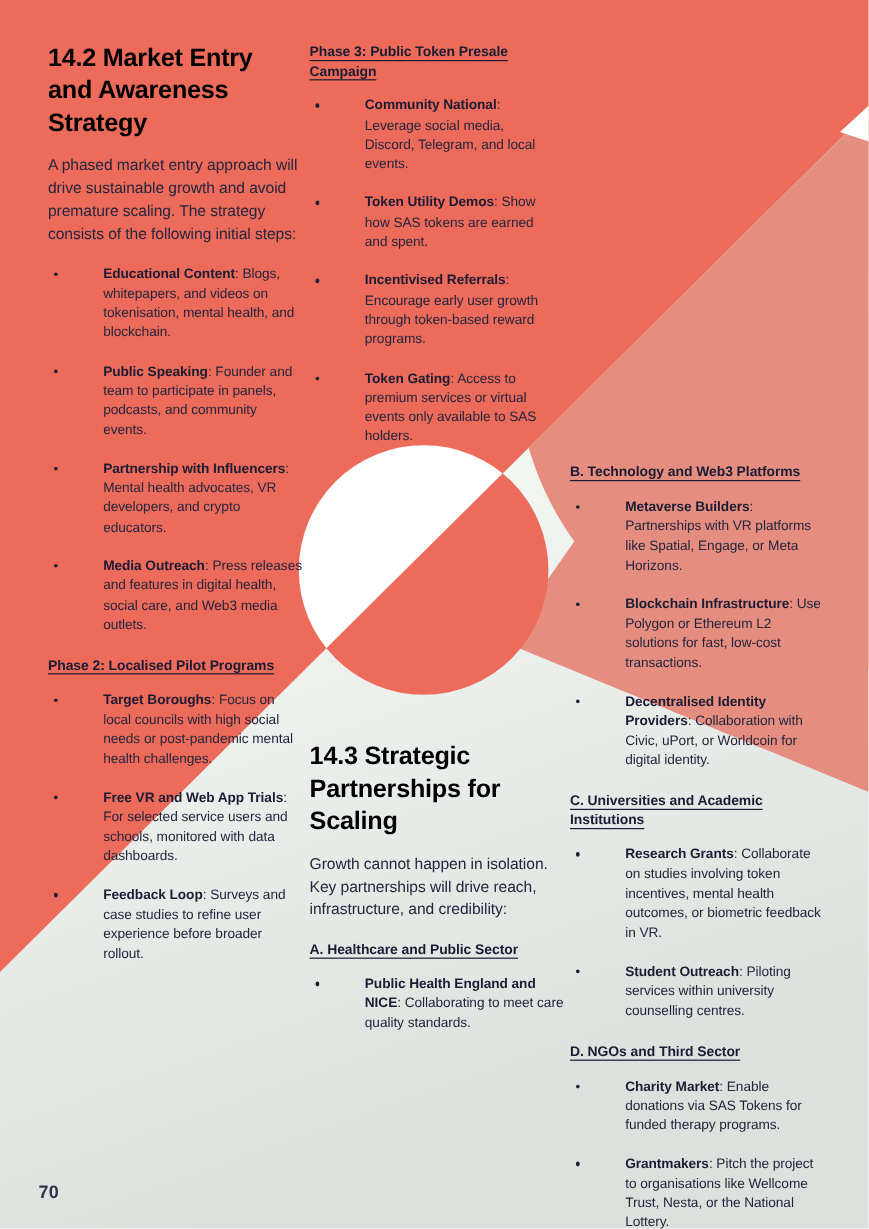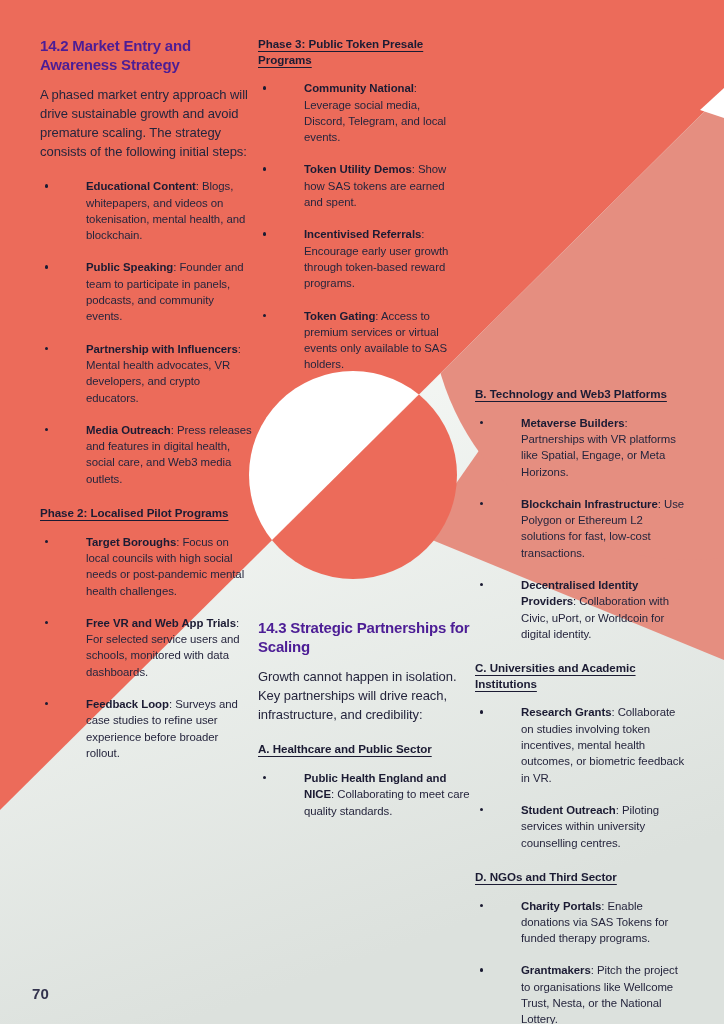--- a/index.html
+++ b/index.html
@@ -42,26 +42,26 @@
     position: absolute;
     color: #1b1b33;
   }
 
   .col-left   { left: 40px;  top: 36px;  width: 212px; }
   .col-mid    { left: 258px; top: 36px;  width: 206px; }
   .col-mid-2  { left: 258px; top: 618px; width: 212px; }
   .col-right  { left: 475px; top: 386px; width: 212px; }
 
   h2.section-title {
-    font-size: 15px;
+    font-size: 21px;
     line-height: 1.28;
     font-weight: 700;
     letter-spacing: -0.2px;
     margin: 0 0 12px 0;
-    color: #4c1d95;
+    color: #000000;
   }
 
   p.lead {
     font-size: 13px;
     line-height: 1.46;
     margin: 0 0 16px 0;
     color: #25253d;
     letter-spacing: -0.05px;
   }
 
@@ -212,21 +212,21 @@
         </li>
         <li>
           <span class="bullet-dot"></span>
           <span class="b-term">Feedback Loop</span><span>: Surveys and case studies to refine user experience before broader rollout.</span>
         </li>
       </ul>
     </div>
 
     <div class="col col-mid">
 
-      <h3 class="sub-head">Phase 3: Public Token Presale Programs</h3>
+      <h3 class="sub-head">Phase 3: Public Token Presale Campaign</h3>
 
       <ul class="bullets">
         <li>
           <span class="bullet-dot"></span>
           <span class="b-term">Community National</span><span>: Leverage social media, Discord, Telegram, and local events.</span>
         </li>
         <li>
           <span class="bullet-dot"></span>
           <span class="b-term">Token Utility Demos</span><span>: Show how SAS tokens are earned and spent.</span>
         </li>
@@ -291,21 +291,21 @@
         </li>
       </ul>
 
       <div class="spacer-block"></div>
 
       <h3 class="sub-head">D. NGOs and Third Sector</h3>
 
       <ul class="bullets">
         <li>
           <span class="bullet-dot"></span>
-          <span class="b-term">Charity Portals</span><span>: Enable donations via SAS Tokens for funded therapy programs.</span>
+          <span class="b-term">Charity Market</span><span>: Enable donations via SAS Tokens for funded therapy programs.</span>
         </li>
         <li>
           <span class="bullet-dot"></span>
           <span class="b-term">Grantmakers</span><span>: Pitch the project to organisations like Wellcome Trust, Nesta, or the National Lottery.</span>
         </li>
       </ul>
     </div>
 
   </div>
 

